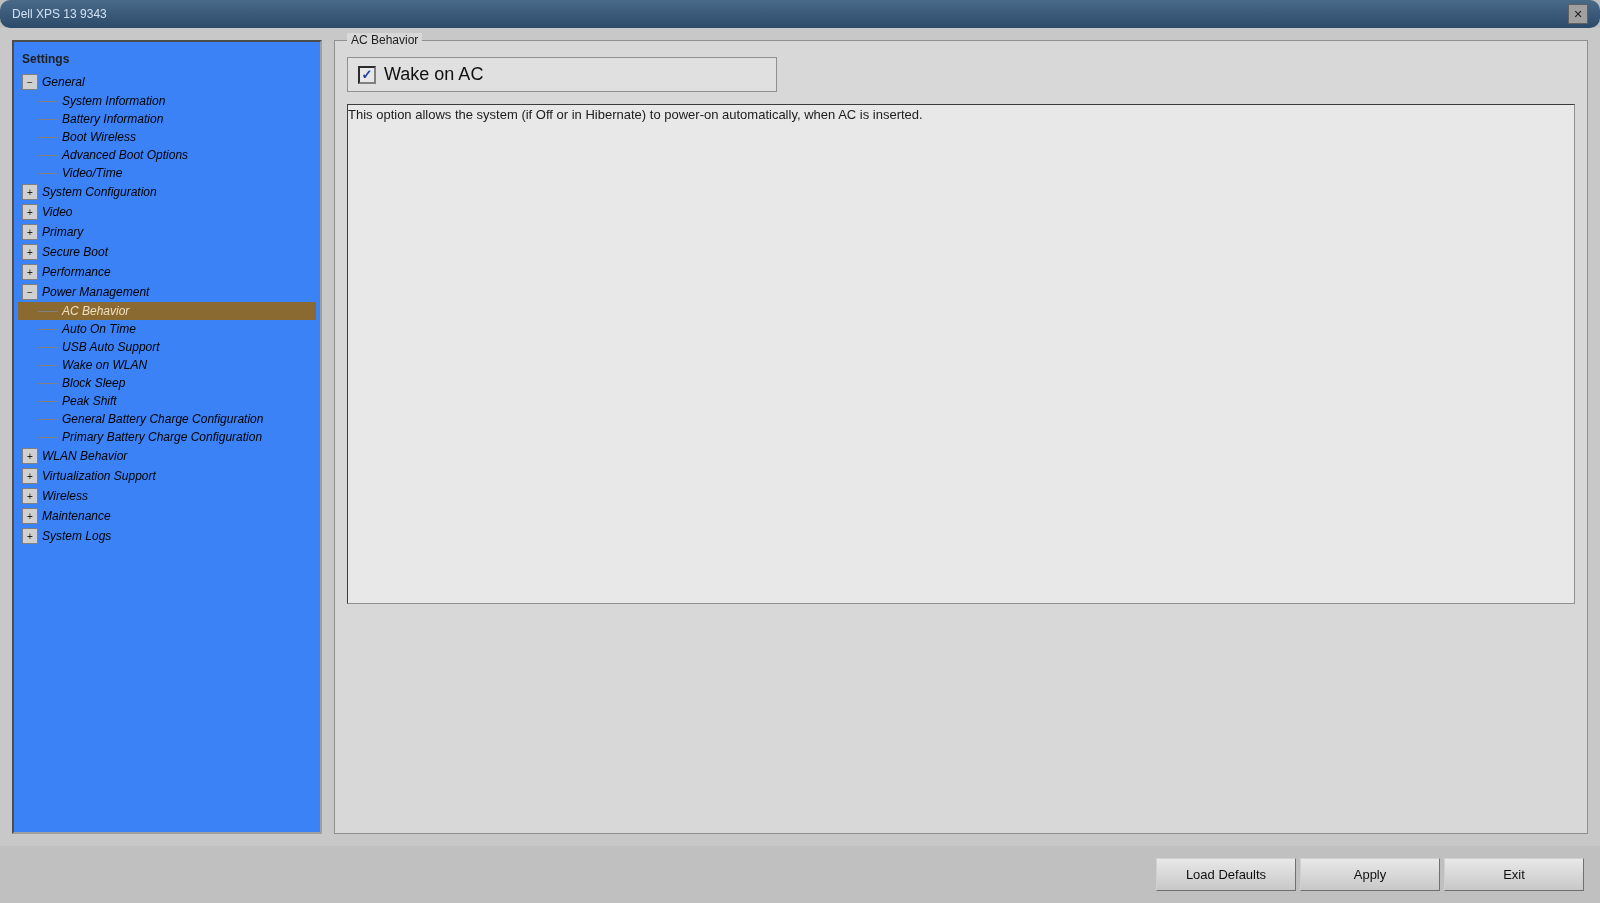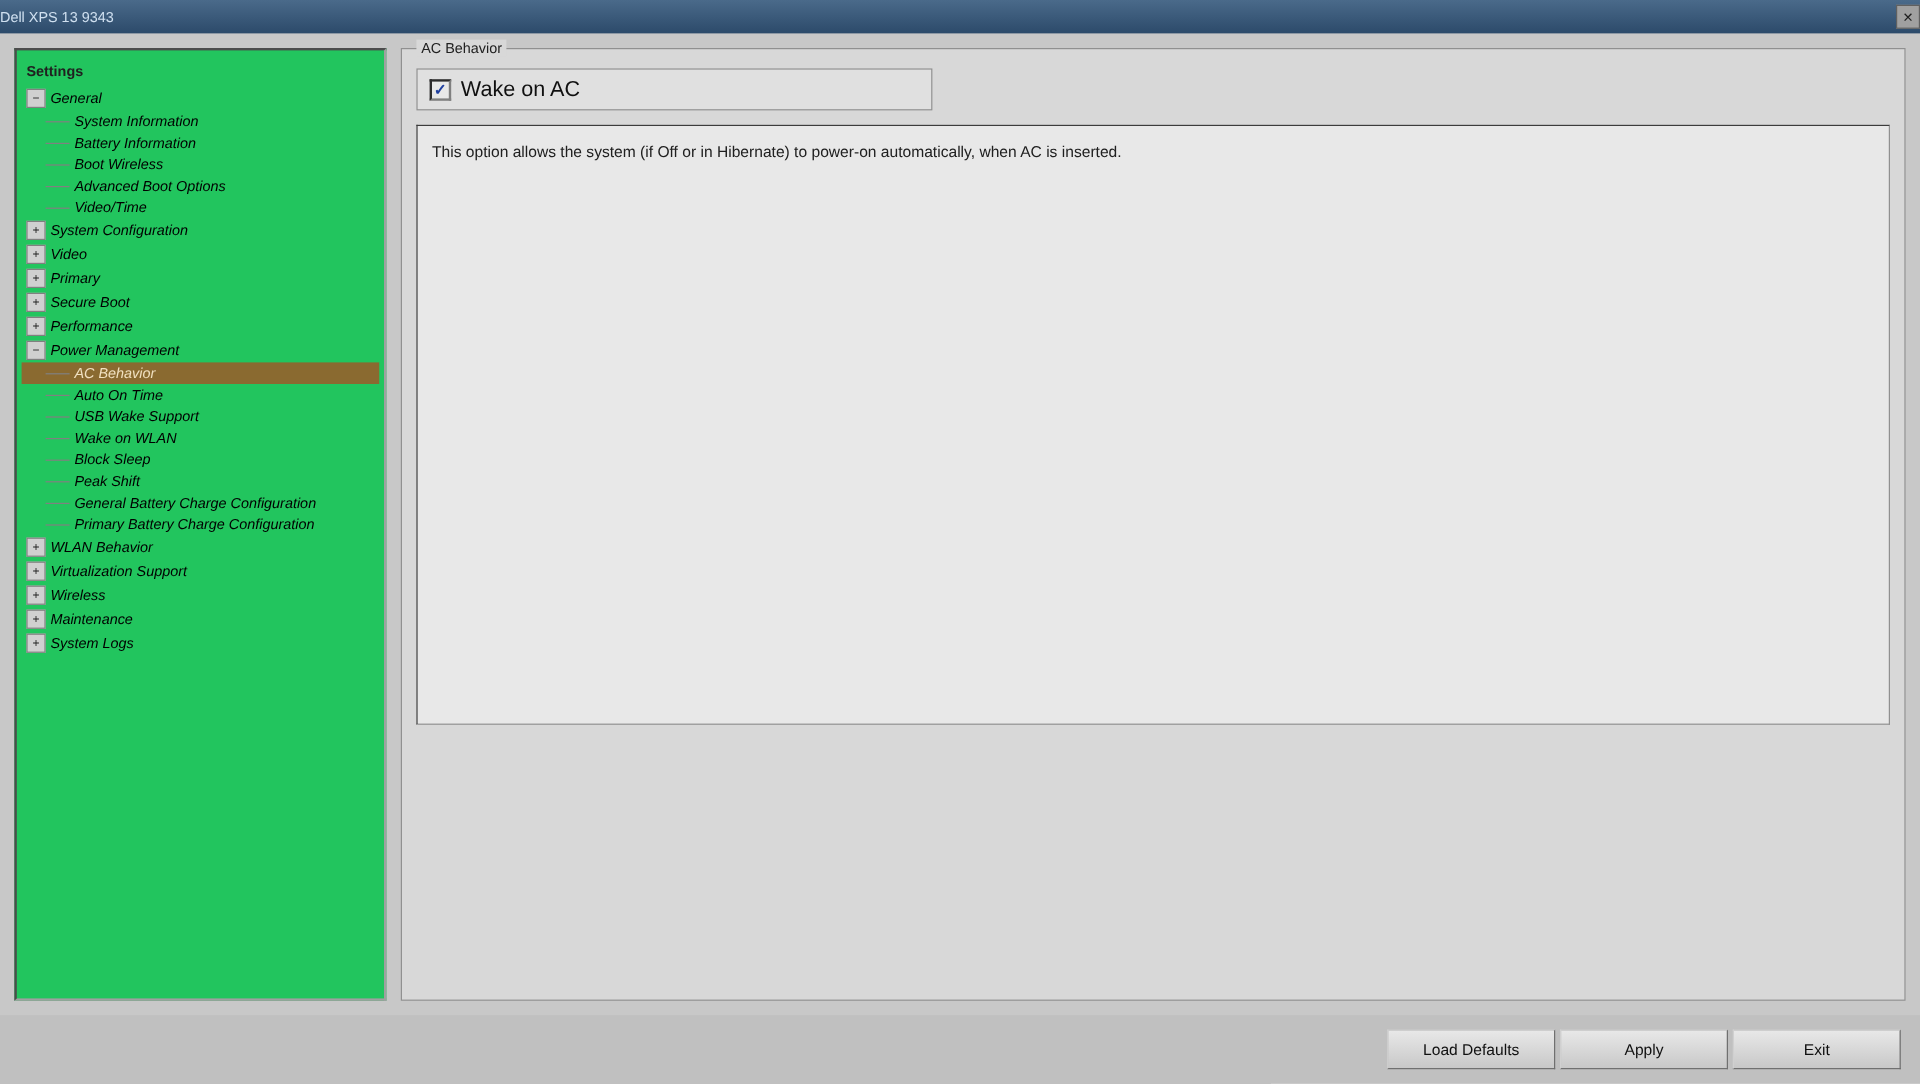--- a/index.html
+++ b/index.html
@@ -12,26 +12,27 @@
       height: 903px;
       overflow: hidden;
       display: flex;
       flex-direction: column;
     }
 
     
     .title-bar {
       background: linear-gradient(to bottom, #4a6a8a, #2c4a6a);
       color: #d0e0f0;
-      padding: 4px 0;
+      padding: 4px 12px;
       display: flex;
       justify-content: space-between;
       align-items: center;
       height: 28px;
       flex-shrink: 0;
+      border-radius: 10px;
     }
 
     .title-bar-title {
       font-size: 12px;
       font-weight: normal;
     }
 
     .title-bar-close {
       width: 20px;
       height: 20px;
@@ -51,21 +52,21 @@
       flex: 1;
       padding: 12px;
       gap: 12px;
       background: #c8c8c8;
     }
 
     
     .left-panel {
       width: 310px;
       flex-shrink: 0;
-      background: #22c55e;
+      background: #3b82f6;
       border: 2px inset #a0a0a0;
       overflow-y: auto;
       padding: 8px 4px;
     }
 
     .settings-label {
       font-size: 12px;
       font-weight: bold;
       color: #202020;
       padding: 2px 4px 6px 4px;
@@ -164,21 +165,20 @@
 
     .checkbox-label {
       font-size: 18px;
       color: #101010;
     }
 
     
     .description-area {
       border: 1px inset #909090;
       background: #e8e8e8;
-      padding: 12px;
       min-height: 500px;
       font-size: 13px;
       color: #202020;
       line-height: 1.5;
     }
 
     
     .bottom-bar {
       display: flex;
       justify-content: flex-end;
@@ -272,21 +272,21 @@
           <span class="tree-item-label">AC Behavior</span>
         </div>
         <div class="tree-item">
           <span style="display: inline-block; width: 16px;"></span>
           <span style="display: inline-block; width: 20px; height: 1px; background: rgb(128, 128, 128); vertical-align: middle; margin-right: 4px;"></span>
           <span class="tree-item-label">Auto On Time</span>
         </div>
         <div class="tree-item">
           <span style="display: inline-block; width: 16px;"></span>
           <span style="display: inline-block; width: 20px; height: 1px; background: rgb(128, 128, 128); vertical-align: middle; margin-right: 4px;"></span>
-          <span class="tree-item-label">USB Wake Support</span>
+          <span class="tree-item-label">USB Auto Support</span>
         </div>
         <div class="tree-item">
           <span style="display: inline-block; width: 16px;"></span>
           <span style="display: inline-block; width: 20px; height: 1px; background: rgb(128, 128, 128); vertical-align: middle; margin-right: 4px;"></span>
           <span class="tree-item-label">Wake on WLAN</span>
         </div>
         <div class="tree-item">
           <span style="display: inline-block; width: 16px;"></span>
           <span style="display: inline-block; width: 20px; height: 1px; background: rgb(128, 128, 128); vertical-align: middle; margin-right: 4px;"></span>
           <span class="tree-item-label">Block Sleep</span>

